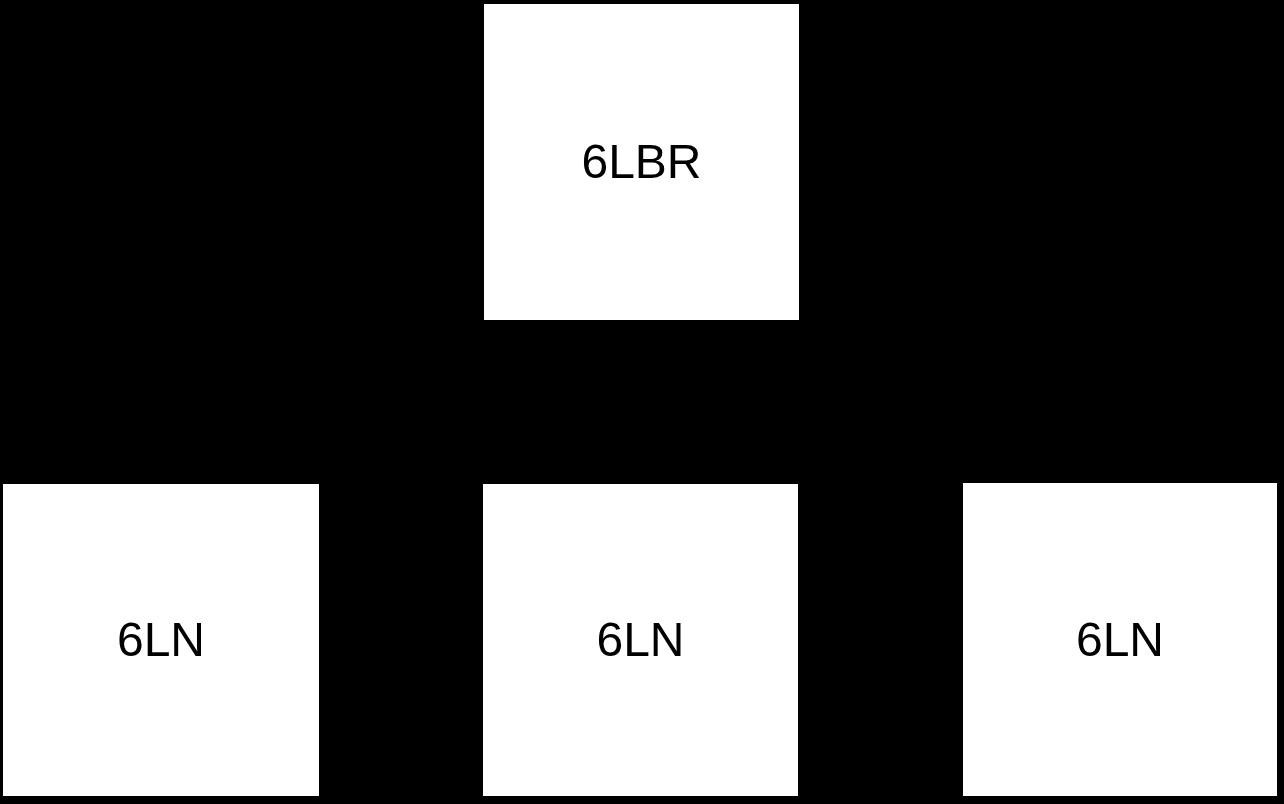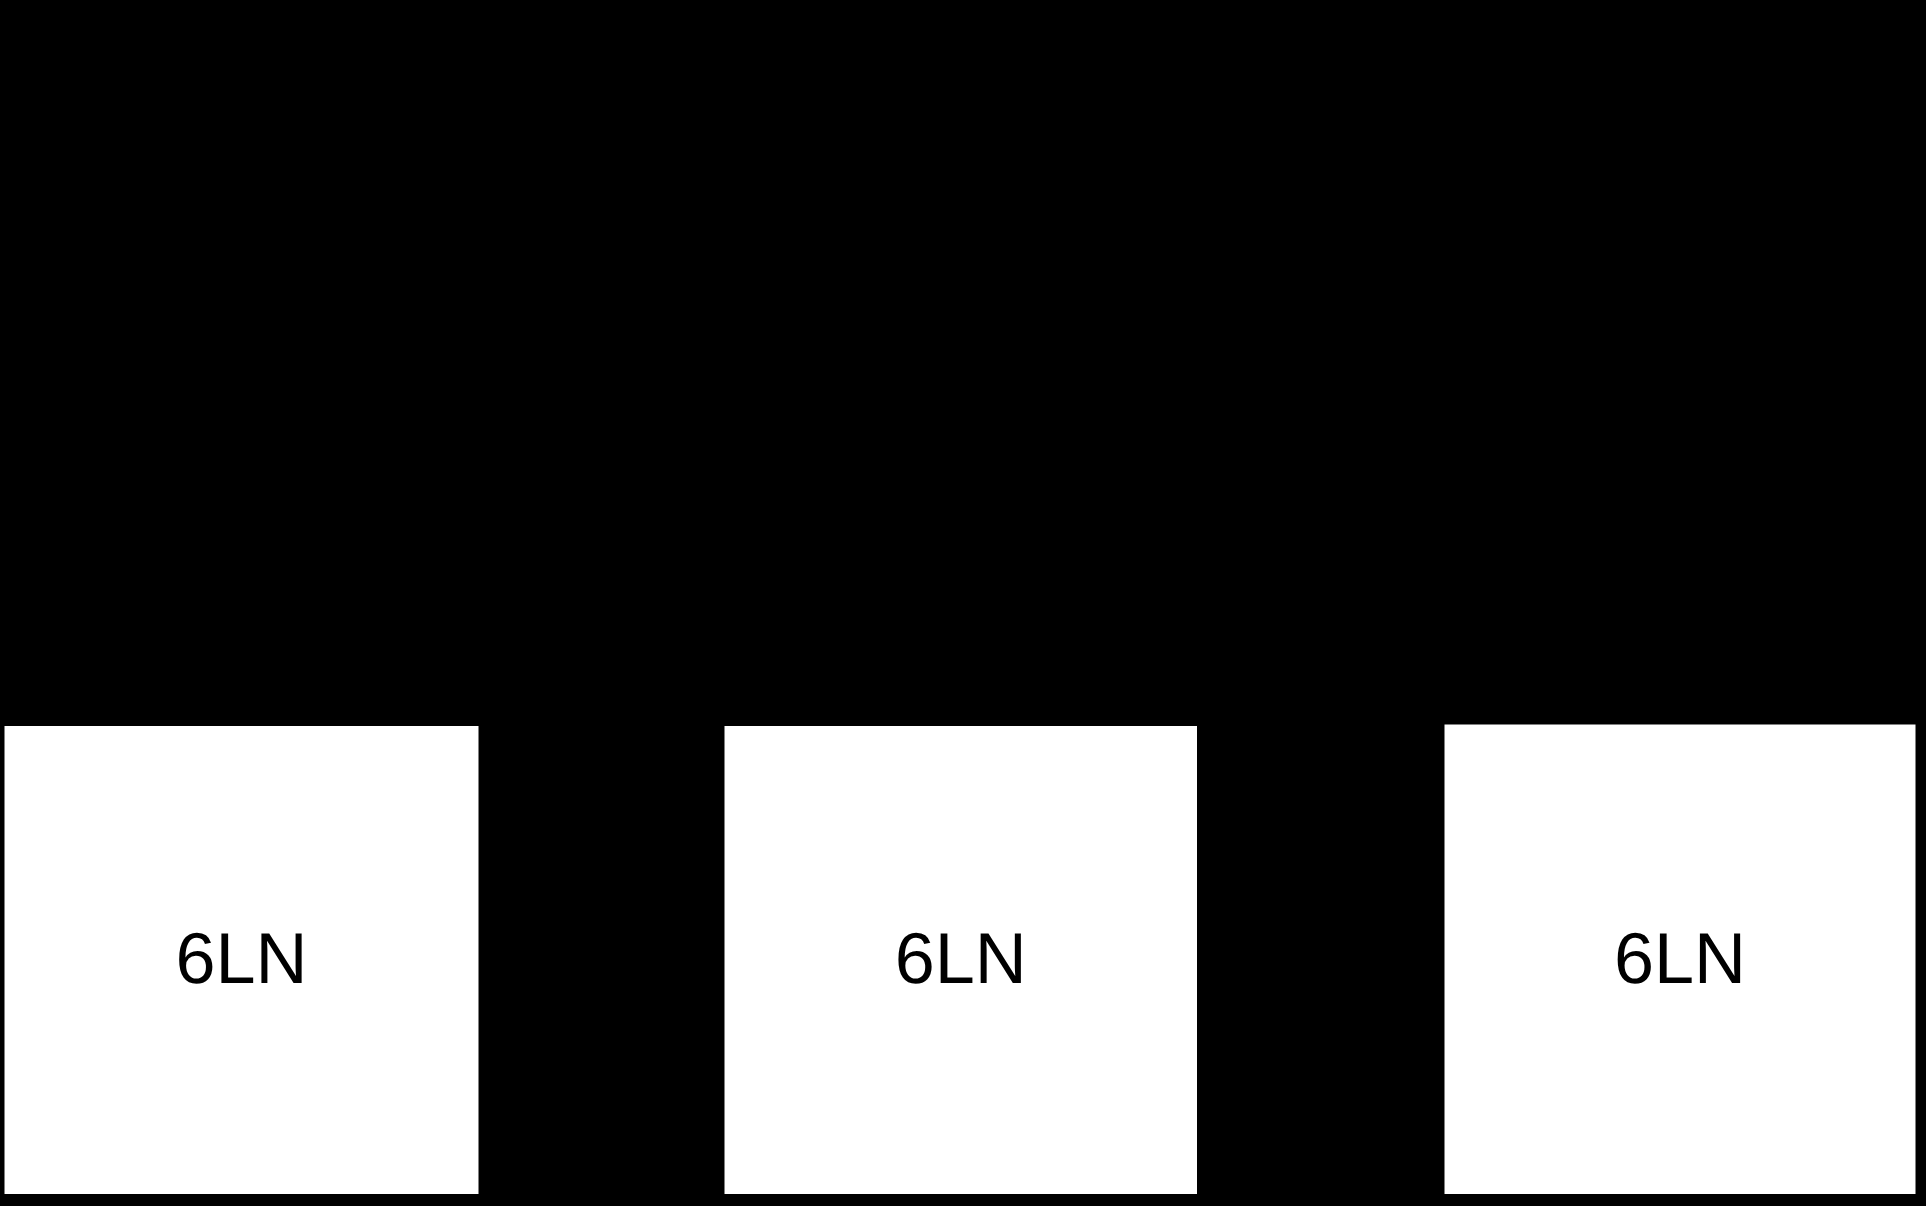--- a/index.html
+++ b/index.html
@@ -52,20 +52,23 @@
     top: 483px;
     width: 314px;
     height: 313px;
   }
 </style>
 </head>
 <body>
 
 <div id="diagram-canvas">
 
+  <div class="node" id="node-6lbr">
+    <span class="node-label">6LBR</span>
+  </div>
 
   <div class="node" id="node-6ln-left">
     <span class="node-label">6LN</span>
   </div>
 
   <div class="node" id="node-6ln-center">
     <span class="node-label">6LN</span>
   </div>
 
   <div class="node" id="node-6ln-right">

